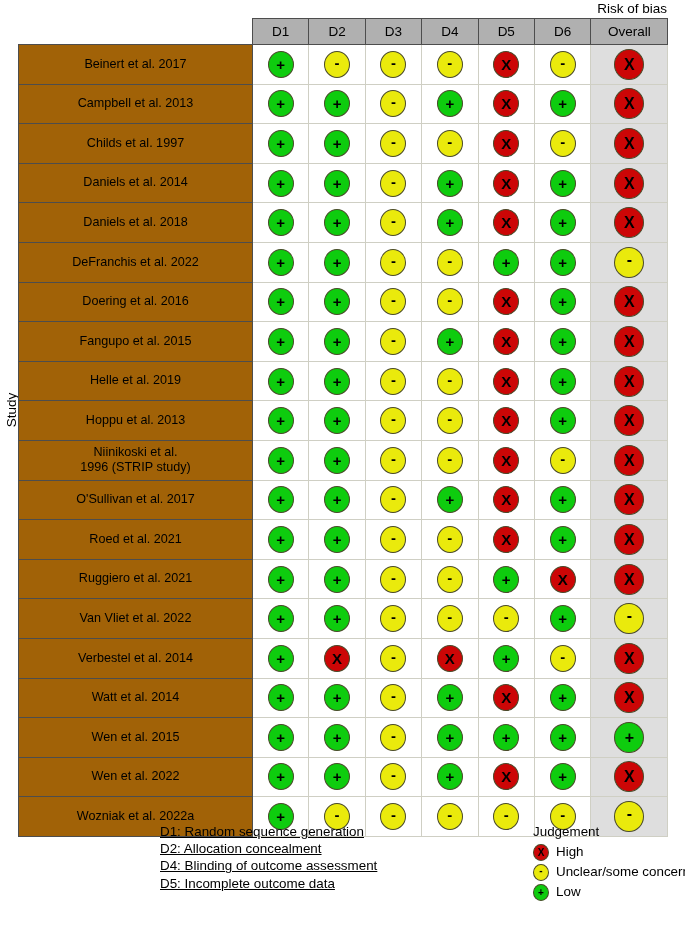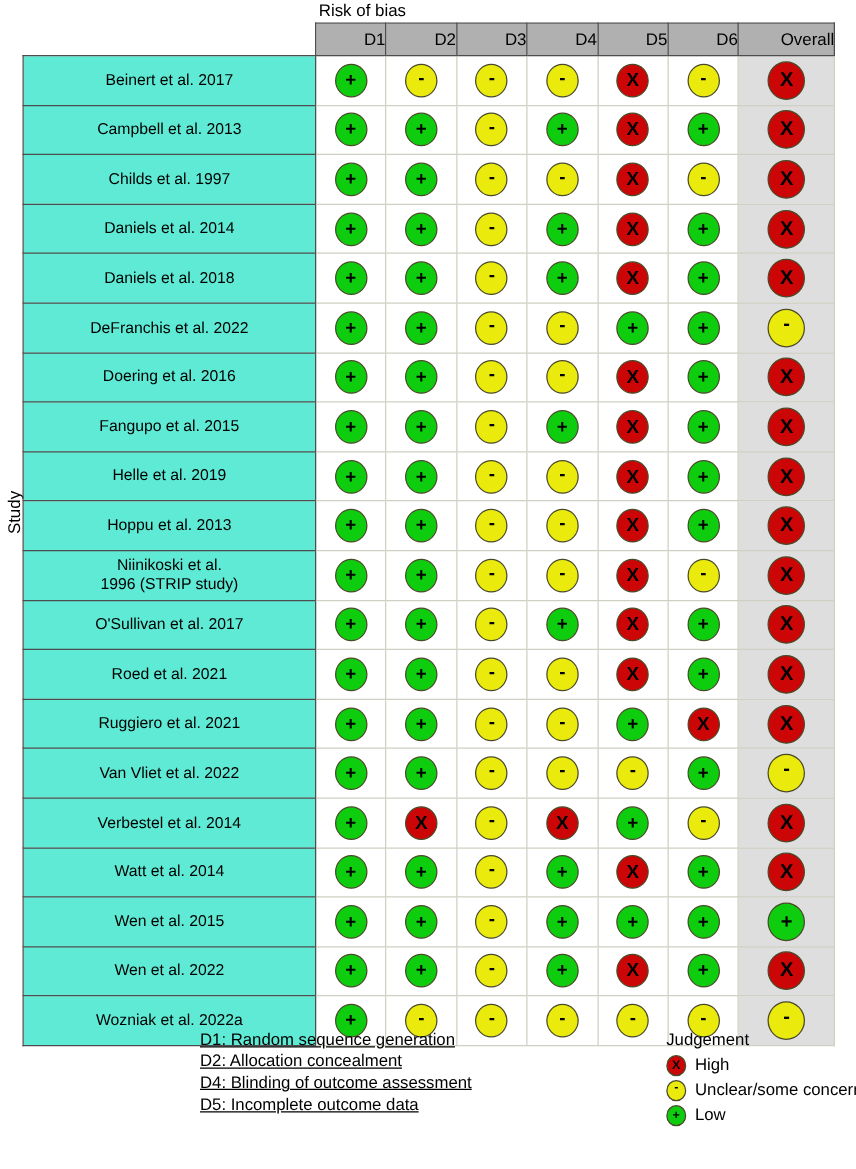--- a/index.html
+++ b/index.html
@@ -18,21 +18,21 @@
   }
 
   
   #rob-title {
     position: absolute;
     left: 255px;
     top: 0px;
     width: 412px;
     height: 18px;
     line-height: 18px;
-    text-align: left;
+    text-align: right;
     font-size: 13.5px;
     color: #000;
   }
 
   
   #study-axis-label {
     position: absolute;
     left: -18px;
     top: 400px;
     width: 60px;
@@ -64,27 +64,27 @@
     height: 25px;
   }
   #rob-table th.hdr-dom,
   #rob-table th.hdr-over {
     background: #b0b0b0;
     border: 1px solid #4d4d4d;
     height: 25px;
     padding: 0;
     font-size: 13.5px;
     font-weight: normal;
-    text-align: right;
+    text-align: center;
     vertical-align: middle;
     color: #000;
   }
 
   #rob-table td.study-cell {
-    background: #5eead4;
+    background: #a16207;
     border: 1px solid #4d4d4d;
     height: 38.6px;
     padding: 0 3px;
     font-size: 12.6px;
     text-align: center;
     vertical-align: middle;
     line-height: 1.22;
     color: #000;
   }
   #rob-table td.dom-cell {

